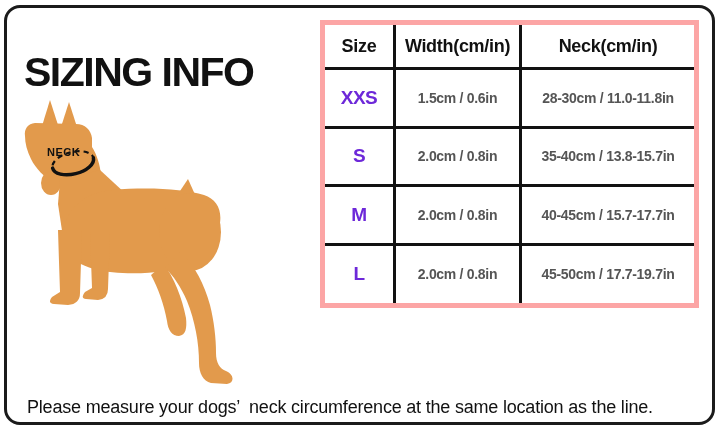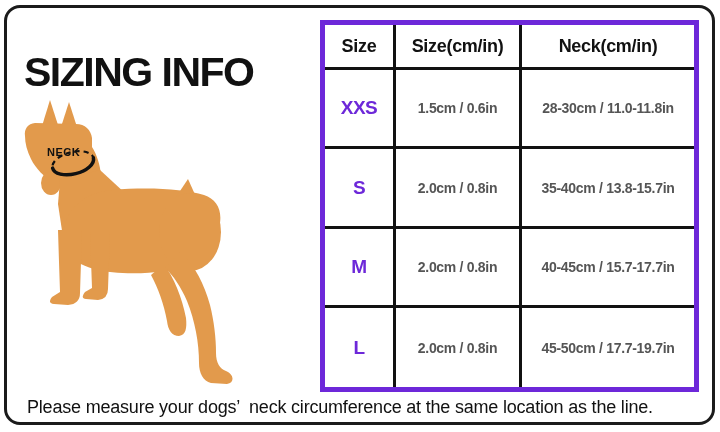--- a/index.html
+++ b/index.html
@@ -27,24 +27,24 @@
     margin-top: 36px;
   }
   .dog-wrap {
     position: absolute;
     left: 14px; top: 92px;
     width: 256px; height: 312px;
   }
   table.sizing {
     position: absolute;
     left: 320px; top: 20px;
-    width: 374px; height: 372px;
+    width: 374px; height: 288px;
     border-collapse: collapse;
     table-layout: fixed;
-    border: 5px solid #6d28d9;
+    border: 5px solid #fca5a5;
     background: #fff;
   }
   table.sizing th, table.sizing td {
     border: 3px solid #111;
     text-align: center;
     vertical-align: middle;
     padding: 0;
     overflow: hidden;
   }
   table.sizing thead tr { height: 46px; }
@@ -119,21 +119,21 @@
 
 <table class="sizing">
   <colgroup>
     <col style="width:72px">
       <col style="width:126px">
       <col style="width:176px">
   </colgroup>
   <thead>
     <tr>
       <th>Size</th>
-      <th>Size(cm/in)</th>
+      <th>Width(cm/in)</th>
       <th>Neck(cm/in)</th>
     </tr>
   </thead>
   <tbody>
     <tr>
       <td class="size-cell">XXS</td>
       <td class="val-cell">1.5cm / 0.6in</td>
       <td class="val-cell">28-30cm / 11.0-11.8in</td>
     </tr>
     <tr>

